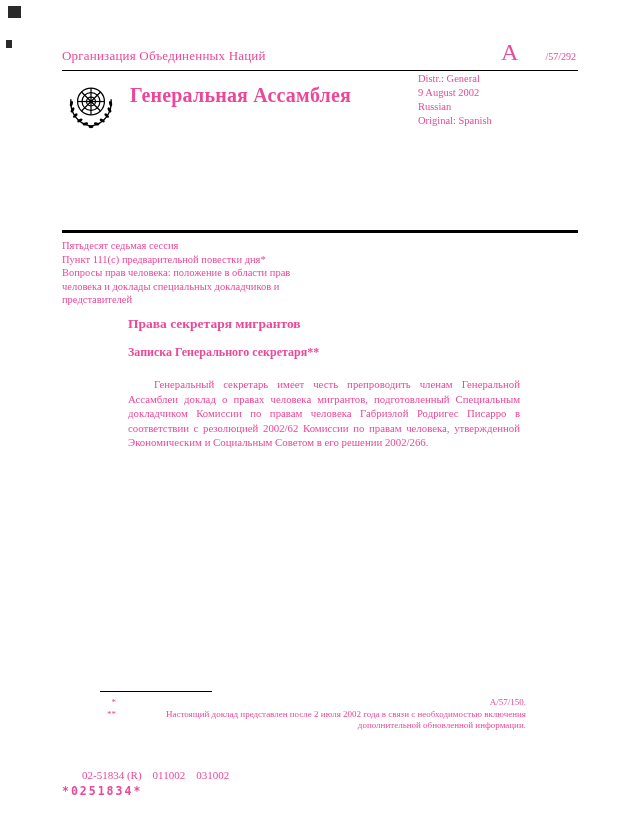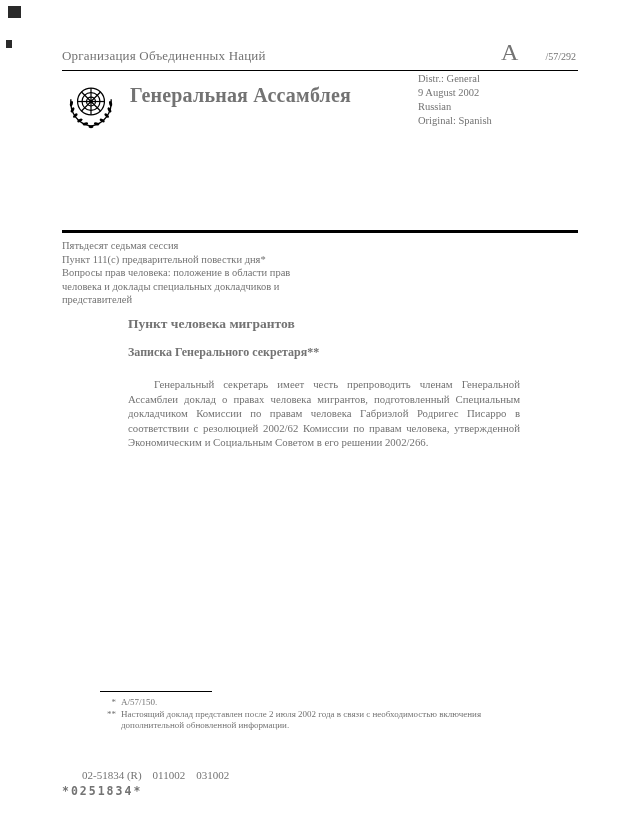--- a/index.html
+++ b/index.html
@@ -6,21 +6,21 @@
     margin: 0;
     padding: 0;
     background: #ffffff;
   }
   .page {
     position: relative;
     width: 636px;
     height: 828px;
     background: #ffffff;
     font-family: "Liberation Serif", "DejaVu Serif", serif;
-    color: #737373;
+    color: #ec4899;
     overflow: hidden;
   }
   .artifact {
     position: absolute;
     background: #2a2a2a;
   }
   .org-name {
     position: absolute;
     left: 62px;
     top: 48px;
@@ -131,20 +131,21 @@
     display: flex;
   }
   .footnote-row .marker {
     width: 30px;
     text-align: right;
     padding-right: 5px;
     flex: 0 0 auto;
   }
   .footnote-row .fn-text {
     flex: 1 1 auto;
+    text-align: right;
   }
   .footer-line {
     position: absolute;
     left: 62px;
     top: 769px;
     font-size: 11px;
     white-space: pre;
     margin-left: 20px;
   }
   .barcode-text {
@@ -215,21 +216,21 @@
   </div>
 
   <div class="rule-thick"></div>
 
   <div class="session-block">
     <div class="b">Пятьдесят седьмая сессия</div>
     <div>Пункт 111(c) предварительной повестки дня*</div>
     <div class="b">Вопросы прав человека: положение в области прав человека и доклады специальных докладчиков и представителей</div>
   </div>
 
-  <div class="main-title">Пункт человека мигрантов</div>
+  <div class="main-title">Права секретаря мигрантов</div>
   <div class="sub-title">Записка Генерального секретаря**</div>
   <div class="body-paragraph">Генеральный секретарь имеет честь препроводить членам Генеральной Ассамблеи доклад о правах человека мигрантов, подготовленный Специальным докладчиком Комиссии по правам человека Габриэлой Родригес Писарро в соответствии с резолюцией 2002/62 Комиссии по правам человека, утвержденной Экономическим и Социальным Советом в его решении 2002/266.</div>
 
   <div class="footnote-rule"></div>
   <div class="footnotes">
     <div class="footnote-row">
       <span class="marker">*</span>
       <span class="fn-text">A/57/150.</span>
     </div>
     <div class="footnote-row">

